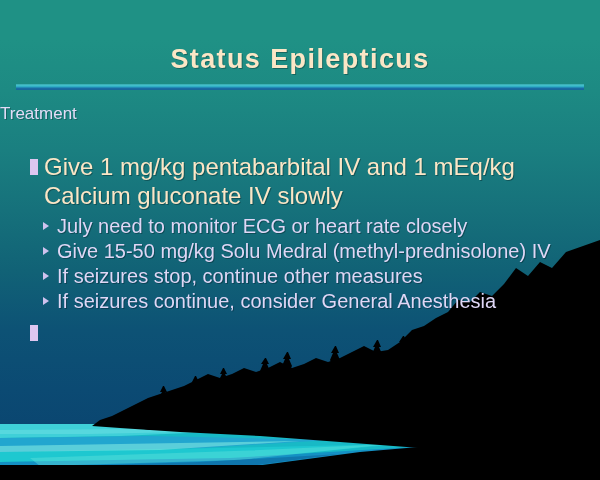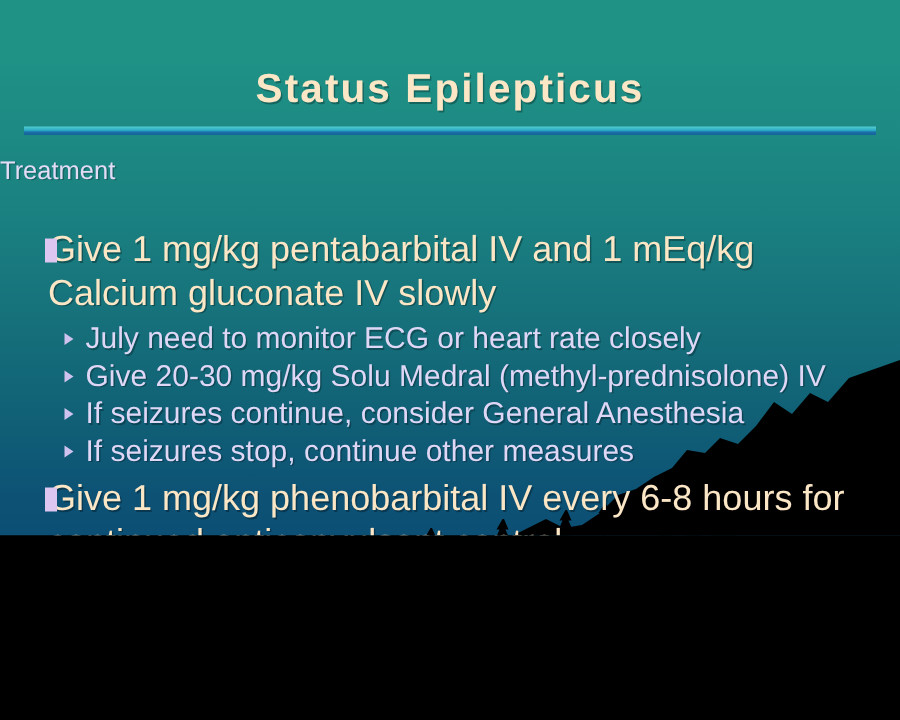--- a/index.html
+++ b/index.html
@@ -3,21 +3,21 @@
 <meta charset="utf-8">
 <style>
   html, body {
     margin: 0;
     padding: 0;
     background: #000;
   }
   #slide {
     position: relative;
     width: 600px;
-    height: 357px;
+    height: 465px;
     overflow: hidden;
     font-family: "Liberation Sans", sans-serif;
     background: #000000;
   }
 
   
   .bg-sky {
     position: absolute;
     left: 0; top: 0;
     width: 600px; height: 480px;
@@ -80,21 +80,21 @@
   .body {
     position: absolute;
     left: 0; top: 152px;
     width: 600px;
   }
   .bullet {
     position: relative;
     display: block;
   }
   .lvl1 {
-    padding-left: 32px;
+    padding-left: 44px;
     padding-right: 10px;
     color: #fbe6c6;
     font-size: 24px;
     line-height: 29px;
     text-shadow: 1px 1px 0 rgba(0,0,0,0.3);
   }
   .lvl1 .marker {
     position: absolute;
     left: 30px;
     top: 7px;
@@ -196,34 +196,33 @@
 
     <div class="spacer-2"></div>
 
     <div class="bullet lvl2">
       <span class="marker"></span>
       <span>July need to monitor ECG or heart rate closely</span>
     </div>
 
     <div class="bullet lvl2">
       <span class="marker"></span>
-      <span>Give 20-30 mg/kg Solu Medral (methyl-prednisolone) IV</span>
+      <span>Give 15-50 mg/kg Solu Medral (methyl-prednisolone) IV</span>
+    </div>
+
+    <div class="bullet lvl2">
+      <span class="marker"></span>
+      <span>If seizures stop, continue other measures</span>
     </div>
 
     <div class="bullet lvl2">
       <span class="marker"></span>
       <span>If seizures continue, consider General Anesthesia</span>
     </div>
 
-    <div class="bullet lvl2">
-      <span class="marker"></span>
-      <span>If seizures stop, continue other measures</span>
-    </div>
-
     <div class="spacer-2"></div>
 
     <div class="bullet lvl1">
       <span class="marker"></span>
-      <span>Give 1 mg/kg phenobarbital IV every 6-8 hours for continued anticonvulsant control.</span>
     </div>
 
   </div>
 </div>
 
 </body></html>

